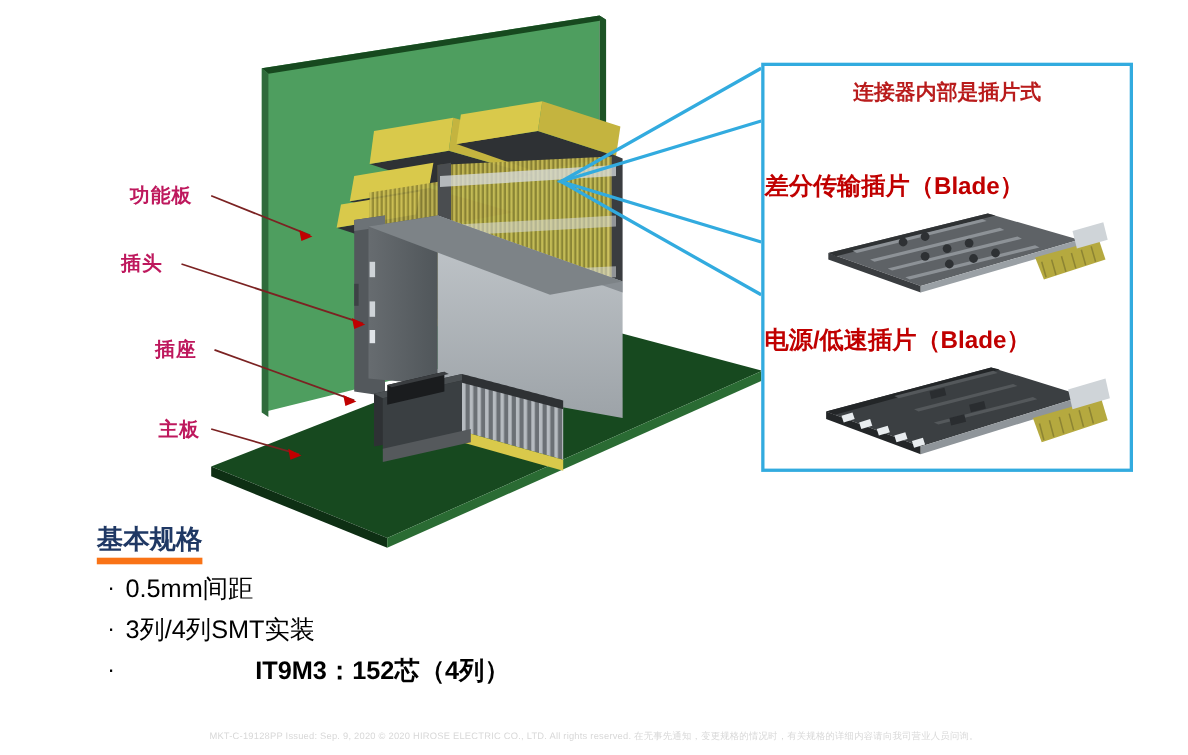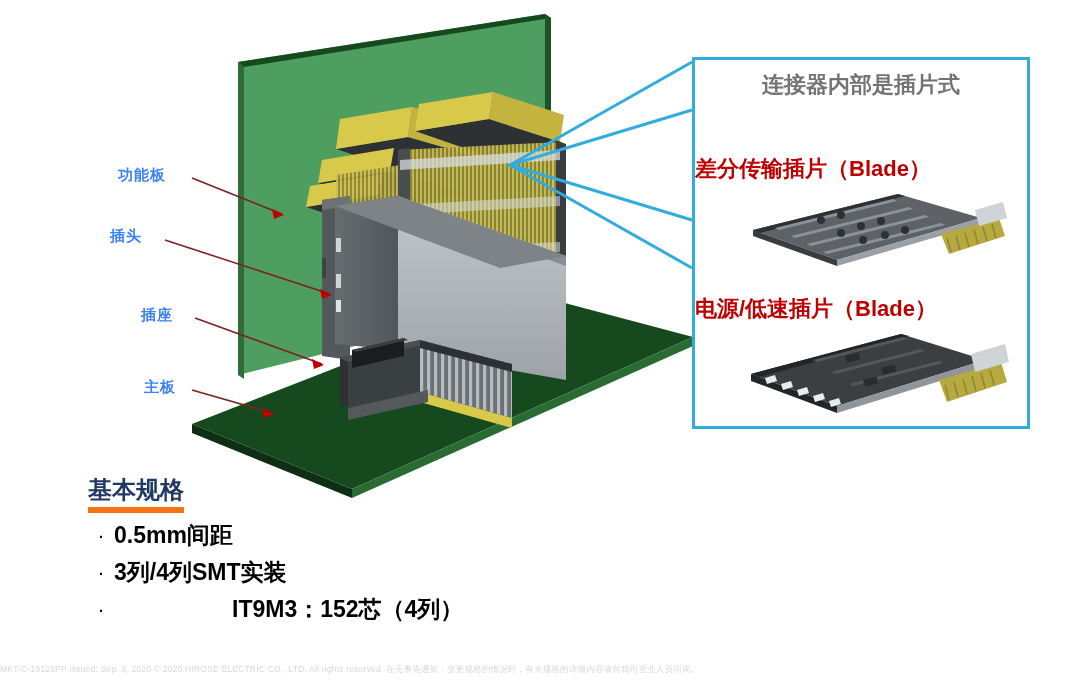--- a/index.html
+++ b/index.html
@@ -2,43 +2,43 @@
 <html><head>
 <meta charset="utf-8">
 <style>
   html,body{margin:0;padding:0;background:#fff;}
   body{width:1080px;height:686px;position:relative;overflow:hidden;
        font-family:"Liberation Sans","DejaVu Sans",sans-serif;}
 
   #stage{position:absolute;left:0;top:0;width:1080px;height:686px;background:#fff;}
 
   
-  .lbl{position:absolute;color:#3b82f6;font-weight:bold;font-size:15px;
+  .lbl{position:absolute;color:#be185d;font-weight:bold;font-size:18px;
        letter-spacing:1px;white-space:nowrap;}
 
   
   #callout{position:absolute;left:692px;top:57px;width:338px;height:372px;
            background:#fff;border:3px solid #32ABDF;box-sizing:border-box;}
   #callout-title{position:absolute;left:0;top:8px;width:100%;text-align:center;
-           color:#737373;font-weight:bold;font-size:22px;line-height:34px;}
+           color:#b91c1c;font-weight:bold;font-size:19px;line-height:34px;}
   .blade-title{position:absolute;width:100%;color:#C00000;
            font-weight:bold;font-size:22px;white-space:nowrap;}
 
   
   #spec{position:absolute;left:88px;top:474px;width:640px;}
   #spec-heading{color:#1F3864;font-weight:bold;font-size:24px;
        display:inline-block;border-bottom:6px solid #f97316;padding-bottom:1px;}
   .spec-row{display:flex;align-items:flex-start;margin-top:7px;}
   .spec-bullet{width:26px;flex:none;color:#000;font-size:21px;line-height:30px;text-align:center;}
-  .spec-text{color:#000;font-weight:bold;font-size:23px;line-height:30px;white-space:nowrap;}
+  .spec-text{color:#000;font-weight:normal;font-size:23px;line-height:30px;white-space:nowrap;}
   .spec-sub{color:#000;font-weight:bold;font-size:23px;line-height:30px;
        white-space:nowrap;margin-left:118px;}
 
   
-  #footer{position:absolute;left:0;top:664px;width:1080px;text-align:left;
+  #footer{position:absolute;left:0;top:664px;width:1080px;text-align:center;
        color:#d8d8d8;font-size:8.5px;white-space:nowrap;letter-spacing:.2px;}
 
   svg.art{position:absolute;left:0;top:0;width:1080px;height:686px;
           pointer-events:none;}
 </style>
 </head>
 <body>
 
 <div id="stage">
 

